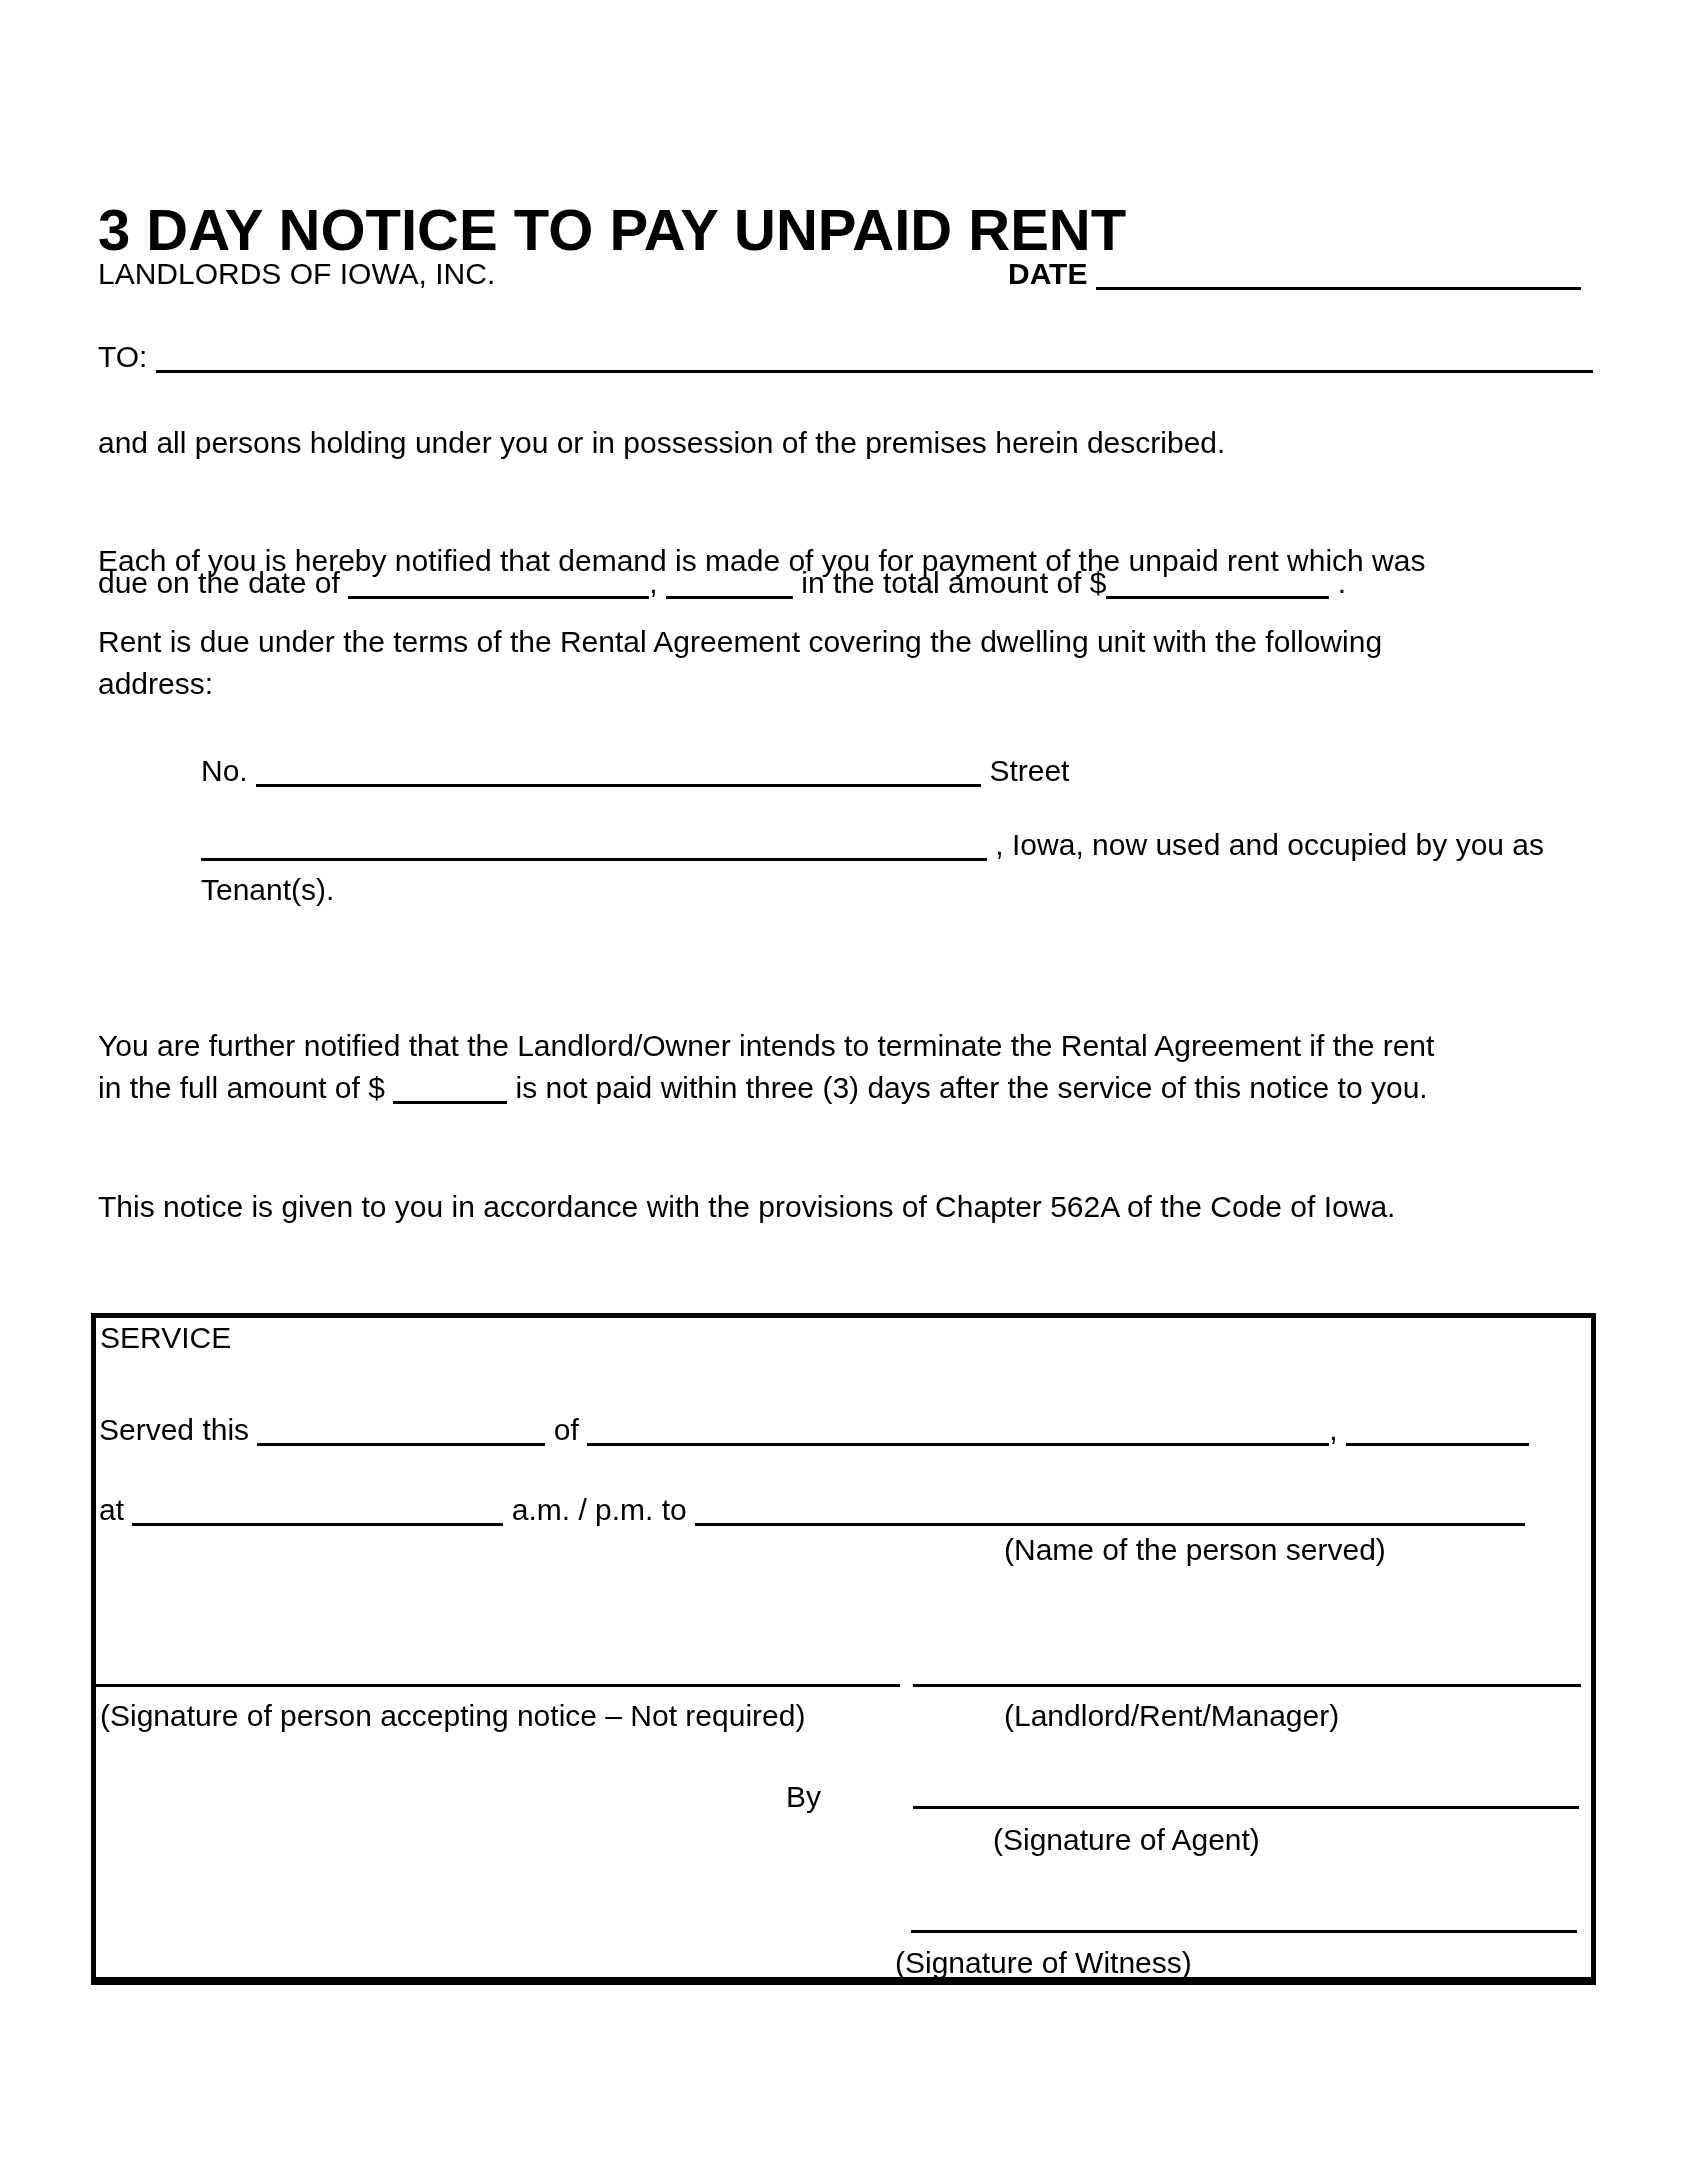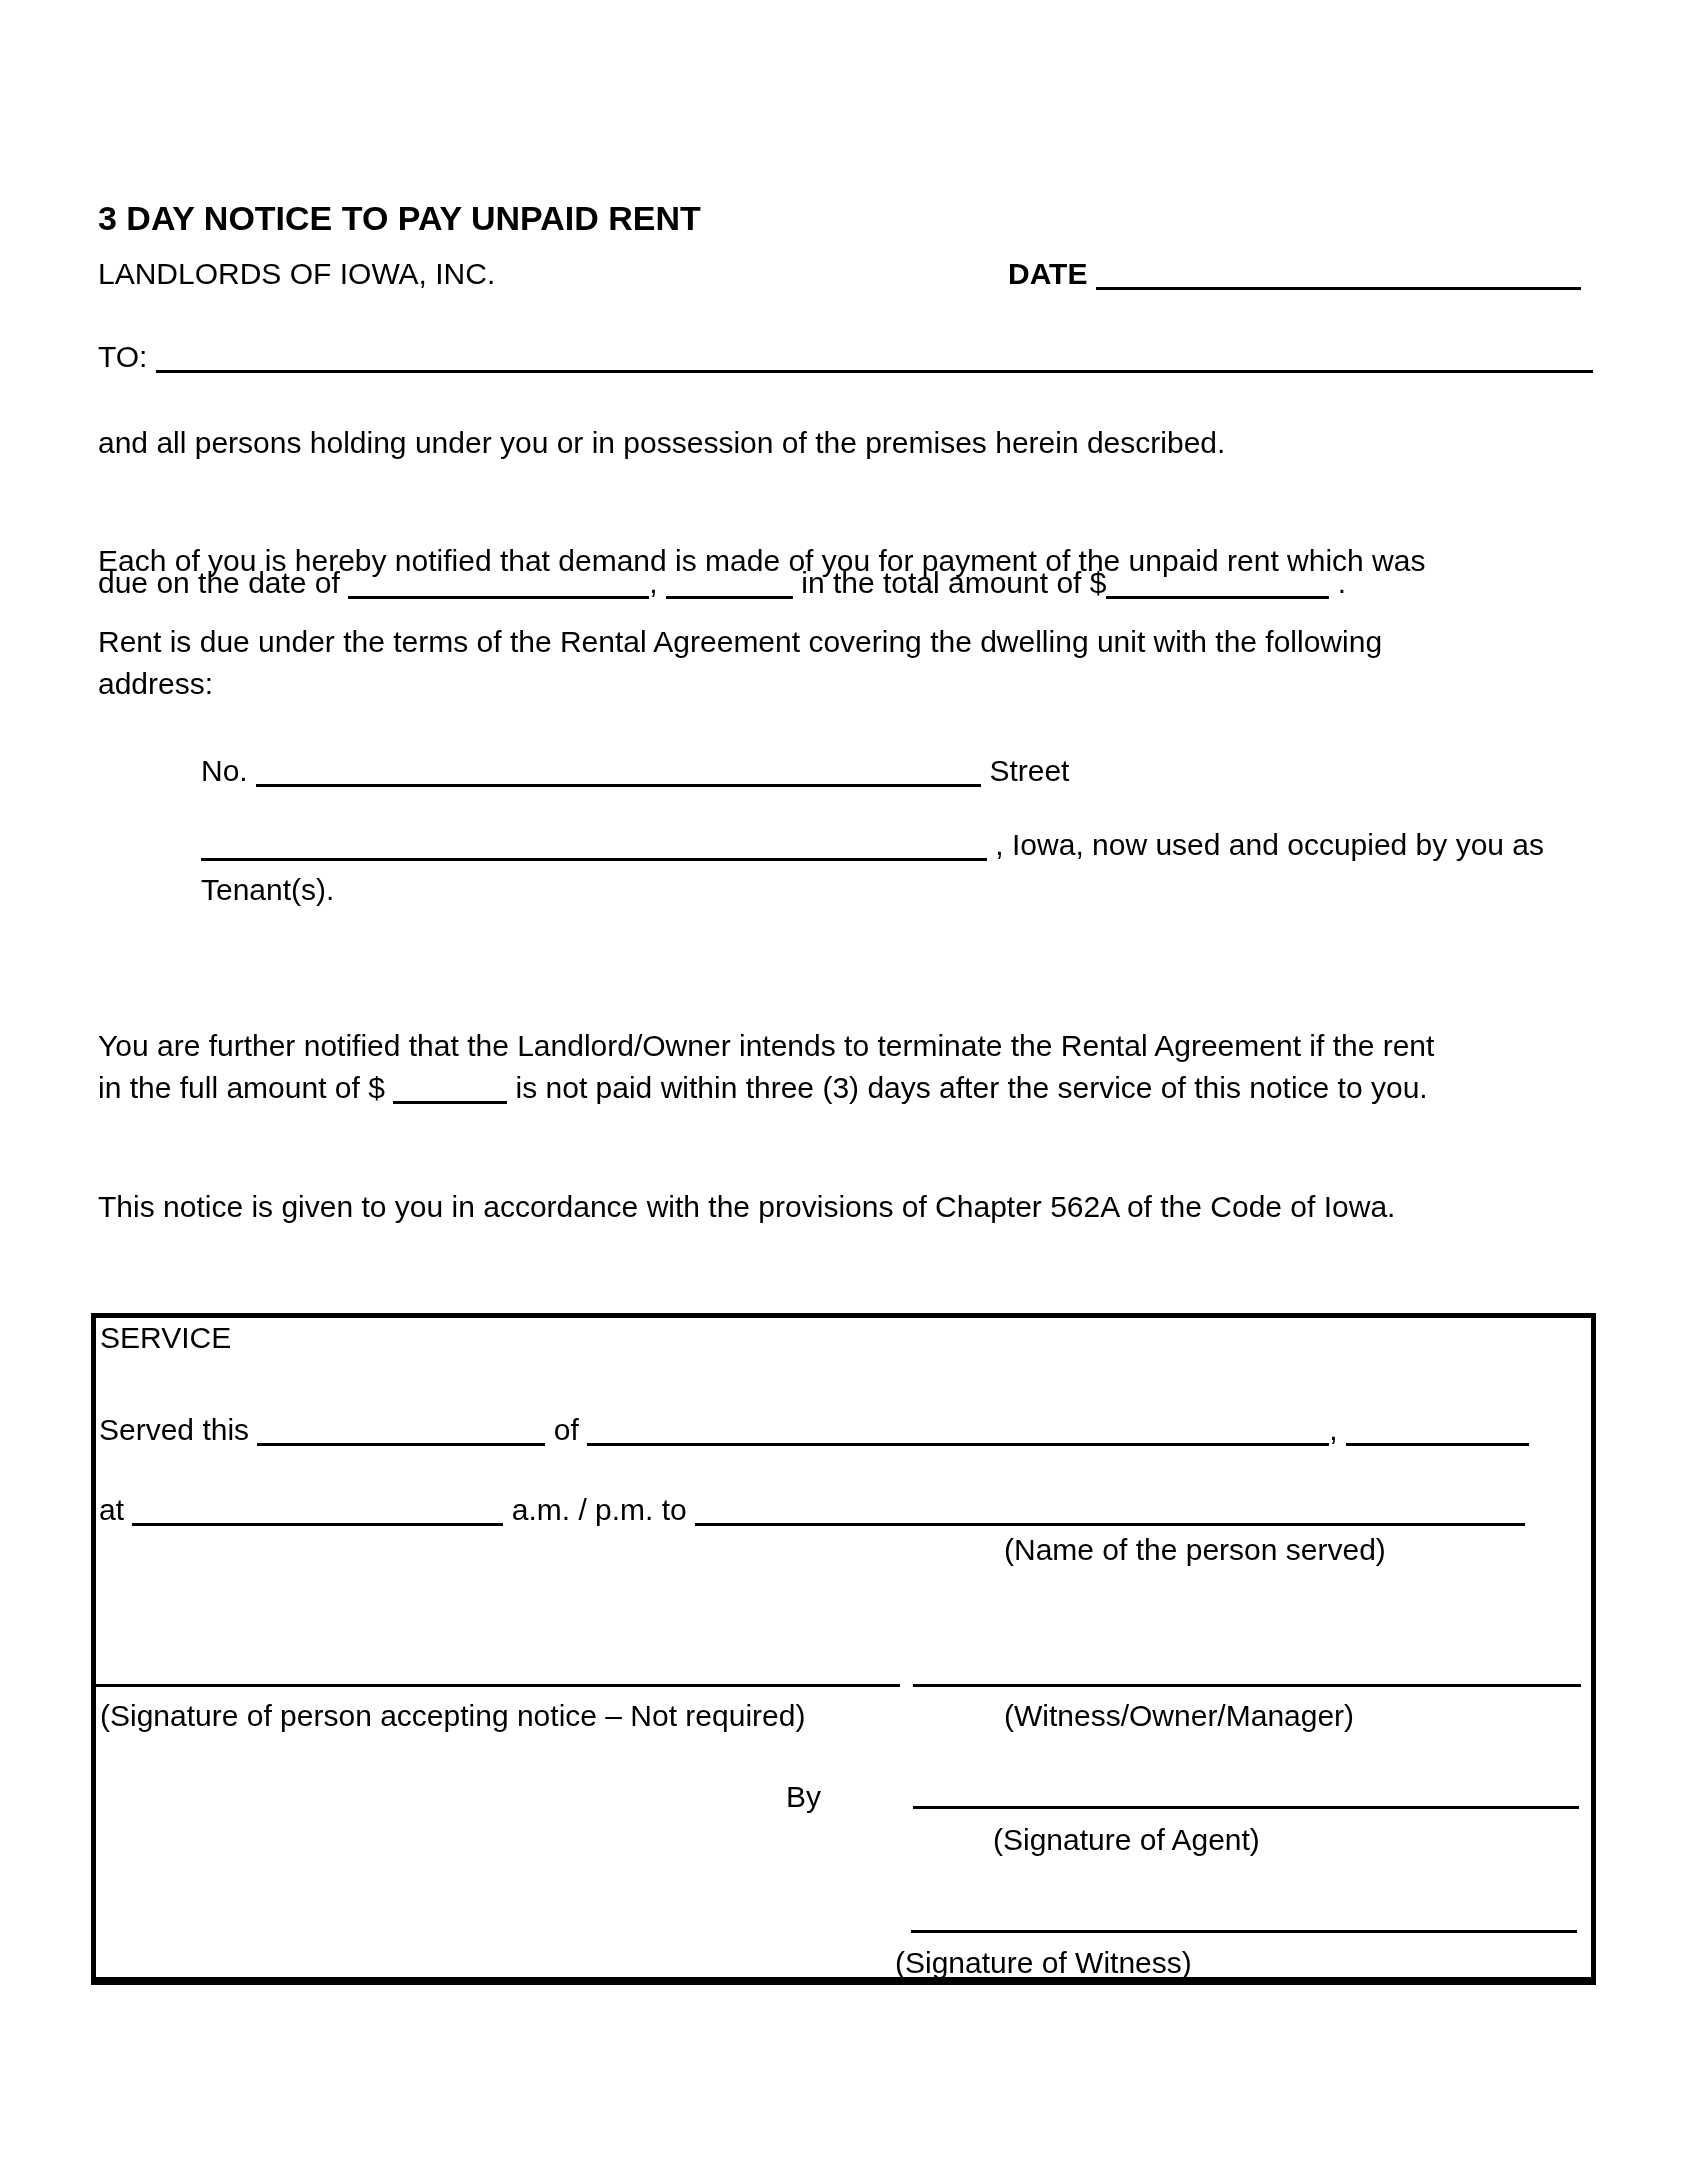--- a/index.html
+++ b/index.html
@@ -8,21 +8,21 @@
     width:1687px;
     height:2184px;
     background:#ffffff;
     color:#000000;
     font-family:"Liberation Sans","DejaVu Sans",sans-serif;
     font-size:30px;
     line-height:1.0;
     overflow:hidden;
   }
   .abs{position:absolute;white-space:nowrap;}
-  .title{font-size:34px;font-weight:bold;letter-spacing:0;}
+  .title{font-size:58px;font-weight:bold;letter-spacing:0;}
   .blank{
     display:inline-block;
     height:26px;
     border-bottom:3.5px solid #000;
     vertical-align:-6.1px;
   }
   .hline{position:absolute;height:0;border-top:3.5px solid #000;}
   .box{
     position:absolute;
     left:91px;top:1313px;
@@ -105,21 +105,21 @@
     <span>a.m. / p.m. to</span>
     <span class="blank" style="width:830px"></span>
   </div>
 
   <div class="abs" style="left:1004px;top:1535px;">(Name of the person served)</div>
 
   <div class="hline" style="left:96px;top:1684px;width:804px;"></div>
   <div class="hline" style="left:913px;top:1684px;width:668px;"></div>
 
   <div class="abs" style="left:100px;top:1701px;">(Signature of person accepting notice – Not required)</div>
-  <div class="abs" style="left:1004px;top:1701px;">(Witness/Owner/Manager)</div>
+  <div class="abs" style="left:1004px;top:1701px;">(Landlord/Rent/Manager)</div>
 
   <div class="abs" style="left:786px;top:1782px;">By</div>
   <div class="hline" style="left:913px;top:1806px;width:666px;"></div>
   <div class="abs" style="left:993px;top:1825px;">(Signature of Agent)</div>
 
   <div class="hline" style="left:911px;top:1930px;width:666px;"></div>
   <div class="abs" style="left:895px;top:1948px;">(Signature of Witness)</div>
 
 </div>
 

